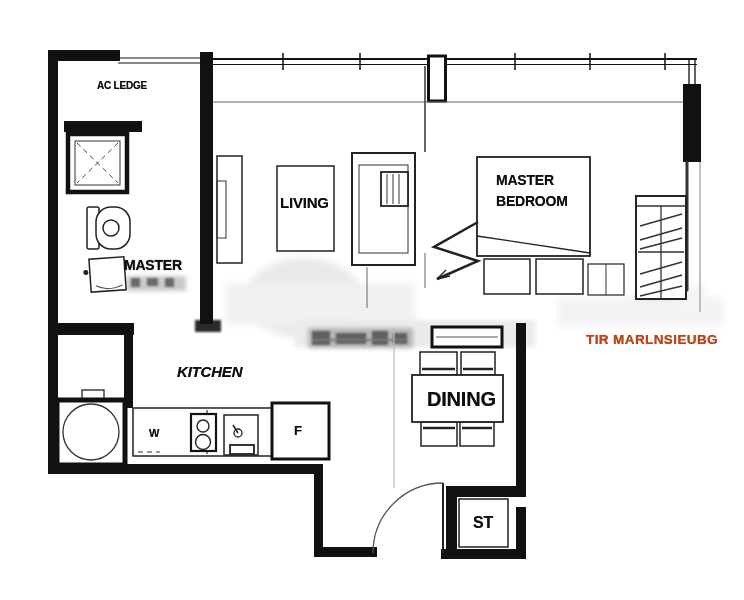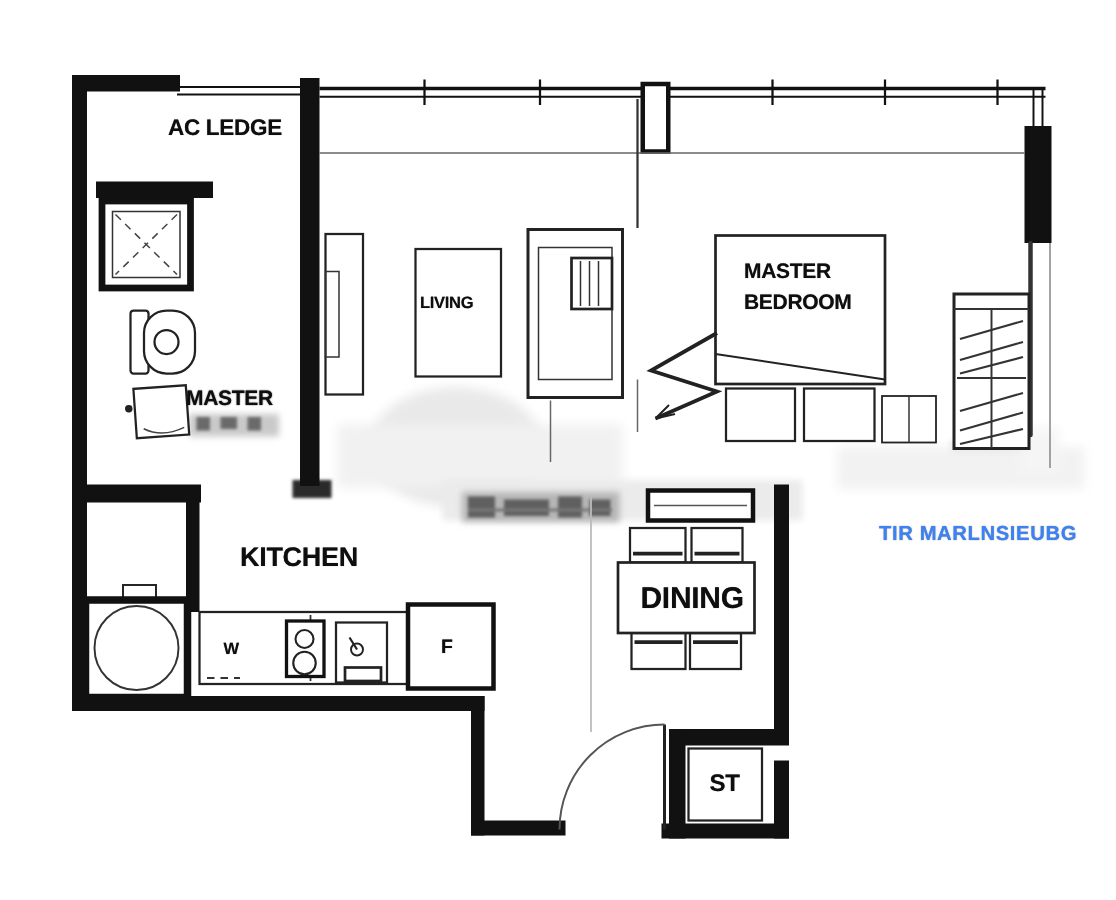--- a/index.html
+++ b/index.html
@@ -7,31 +7,31 @@
     position:relative;width:744px;height:600px;background:#ffffff;
     overflow:hidden;font-family:"Liberation Sans",sans-serif;
   }
   svg.plan{position:absolute;left:0;top:0;}
   .lbl{
     position:absolute;font-weight:bold;color:#0e0e0e;
     font-family:"Liberation Sans",sans-serif;
     letter-spacing:-0.2px;white-space:pre;line-height:21px;
     text-shadow:0 0 0.5px rgba(0,0,0,0.65);
   }
-  .lbl-ac{left:112px;top:75px;font-size:15px;}
-  .lbl-living{left:280px;top:192px;font-size:11px;}
+  .lbl-ac{left:97px;top:75px;font-size:10px;}
+  .lbl-living{left:280px;top:192px;font-size:15px;}
   .lbl-mbr{left:496px;top:170px;font-size:14px;}
   .lbl-mbath{left:124px;top:255px;font-size:14px;text-shadow:0 0 1px rgba(0,0,0,0.8);}
-  .lbl-kitchen{left:160px;top:361px;font-size:18px;}
+  .lbl-kitchen{left:177px;top:361px;font-size:15px;font-style:italic;}
   .lbl-dining{left:427px;top:389px;font-size:20px;}
   .lbl-w{left:149px;top:423px;font-size:11px;}
   .lbl-f{left:294px;top:420px;font-size:13px;}
   .lbl-st{left:473px;top:512px;font-size:16px;}
   .lbl-title{left:586px;top:329px;font-size:13.5px;letter-spacing:0.4px;
-             color:#3b82f6;text-shadow:0 0 0.8px rgba(0,0,0,0.55);margin-top:16px;}
+             color:#c2410c;text-shadow:0 0 0.8px rgba(0,0,0,0.55);}
 </style>
 </head>
 <body>
 
 <div class="canvas">
 
   <svg class="plan" width="744" height="600" viewBox="0 0 744 600">
     <defs>
       <filter id="b1" x="-50%" y="-50%" width="200%" height="200%">
           <feGaussianBlur stdDeviation="1.2"></feGaussianBlur>

